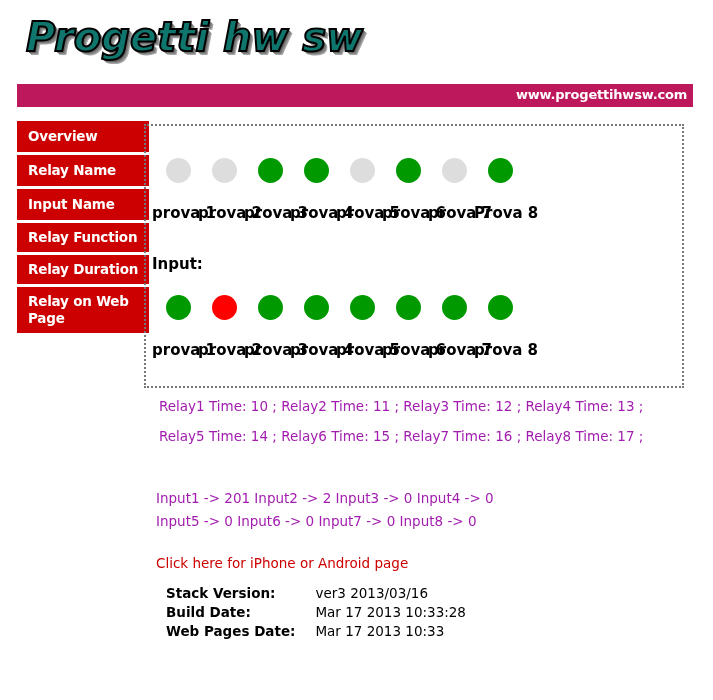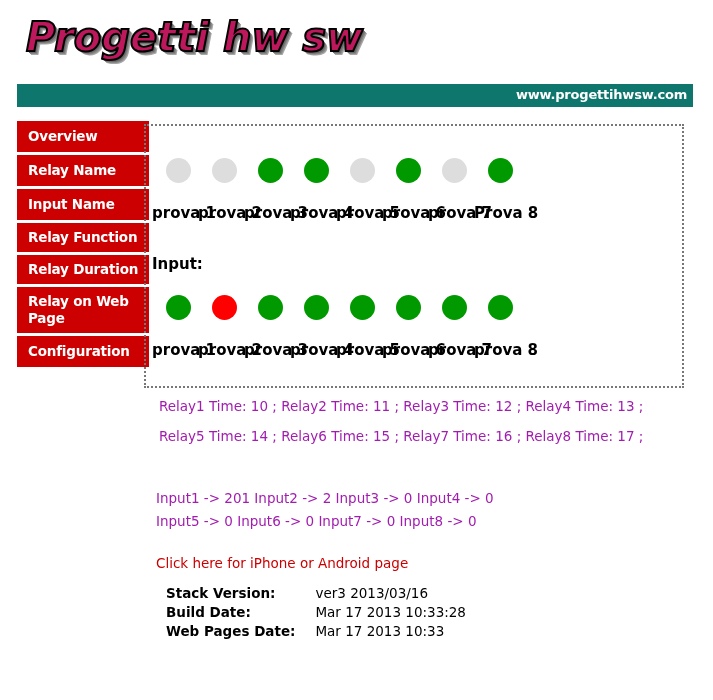--- a/index.html
+++ b/index.html
@@ -25,37 +25,37 @@
   }
   #logo {
     position: absolute;
     left: 26px;
     top: 14px;
     font-family: "DejaVu Sans", "Liberation Sans", sans-serif;
     font-size: 40px;
     font-weight: bold;
     font-style: italic;
     letter-spacing: 0px;
-    color: #be185d;
+    color: #0f766e;
     -webkit-text-stroke: 2px #000000;
     text-shadow:
        1px 1px 0 #555555,
        2px 2px 0 #6d6d6d,
        3px 3px 0 #888888,
        4px 4px 0 #a6a6a6;
     white-space: nowrap;
     line-height: 46px;
   }
   #brandbar {
     position: absolute;
     left: 17px;
     top: 84px;
     width: 676px;
     height: 23px;
-    background: #0f766e;
+    background: #be185d;
   }
   #brandbar-url {
     position: absolute;
     right: 6px;
     top: 3px;
     color: #ffffff;
     font-size: 13px;
     font-weight: bold;
     letter-spacing: -0.2px;
   }
@@ -186,21 +186,20 @@
   </div>
 </div>
 
 <div id="sidebar">
     <div class="nav-item">Overview</div>
     <div class="nav-item">Relay Name</div>
     <div class="nav-item">Input Name</div>
     <div class="nav-item two-line">Relay Function</div>
     <div class="nav-item two-line">Relay Duration</div>
     <div class="nav-item two-line">Relay on Web Page</div>
-    <div class="nav-item">Configuration</div>
   </div>
 
 <div id="status-panel">
   <div class="dot-row" id="relay-dots">
       <div class="dot off" style="left: 10px;"></div>
       <div class="dot off" style="left: 56px;"></div>
       <div class="dot on" style="left: 102px;"></div>
       <div class="dot on" style="left: 148px;"></div>
       <div class="dot off" style="left: 194px;"></div>
       <div class="dot on" style="left: 240px;"></div>

